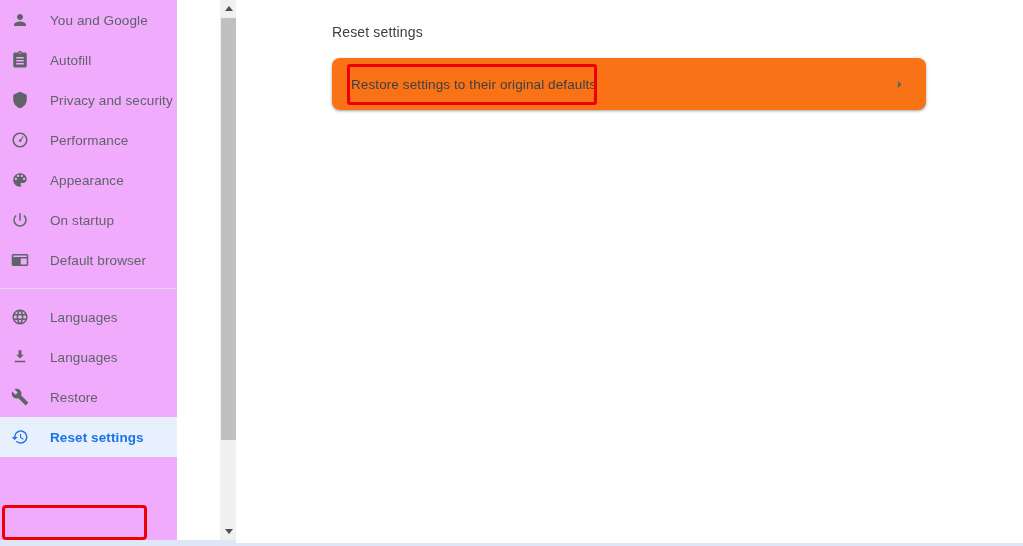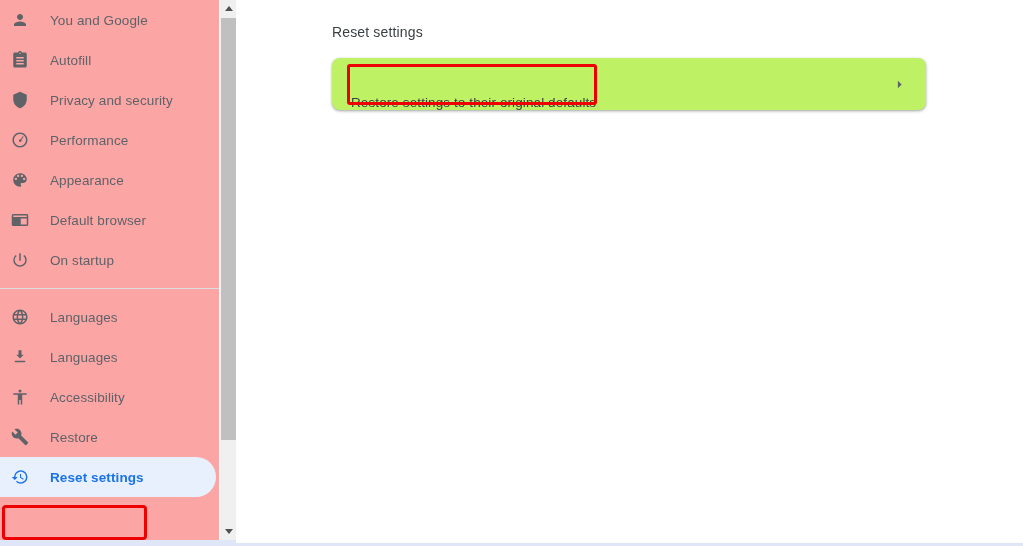--- a/index.html
+++ b/index.html
@@ -20,23 +20,23 @@
     left: 0; top: 0;
     width: 1023px;
     height: 546px;
     background: #ffffff;
   }
 
   
   #sidebar {
     position: absolute;
     left: 0; top: 0;
-    width: 219px;
+    width: 177px;
     height: 540px;
-    background: #fca5a5;
+    background: #f0abfc;
     overflow: hidden;
   }
 
   .nav-group {
     padding: 0;
   }
 
   .nav-item {
     position: relative;
     display: flex;
@@ -152,25 +152,25 @@
     color: #3c4043;
     letter-spacing: 0.15px;
   }
 
   #reset-card {
     position: absolute;
     left: 96px;
     top: 58px;
     width: 594px;
     height: 52px;
-    background: #bef264;
+    background: #f97316;
     border-radius: 8px;
     box-shadow: 0 1px 2px 0 rgba(60,64,67,0.30), 0 1px 3px 1px rgba(60,64,67,0.15);
     display: flex;
-    align-items: flex-end;
+    align-items: center;
     cursor: pointer;
     box-sizing: border-box;
   }
 
   #reset-card-label {
     margin-left: 19px;
     font-size: 13.5px;
     color: #3c4043;
     white-space: nowrap;
     letter-spacing: 0.1px;
@@ -282,35 +282,35 @@
               <path d="M12 3c-4.97 0-9 4.03-9 9s4.03 9 9 9c.83 0 1.5-.67 1.5-1.5 0-.39-.15-.74-.39-1.01-.23-.26-.38-.61-.38-.99 0-.83.67-1.5 1.5-1.5H16c2.76 0 5-2.24 5-5 0-4.42-4.03-8-9-8zm-5.5 9c-.83 0-1.5-.67-1.5-1.5S5.67 9 6.5 9 8 9.67 8 10.5 7.33 12 6.5 12zm3-4C8.67 8 8 7.33 8 6.5S8.67 5 9.5 5s1.5.67 1.5 1.5S10.33 8 9.5 8zm5 0c-.83 0-1.5-.67-1.5-1.5S13.67 5 14.5 5s1.5.67 1.5 1.5S15.33 8 14.5 8zm3 4c-.83 0-1.5-.67-1.5-1.5S16.67 9 17.5 9s1.5.67 1.5 1.5-.67 1.5-1.5 1.5z"></path>
             </svg>
         </span>
         <span class="nav-label">Appearance</span>
       </div>
 
 
       <div class="nav-item">
         <span class="nav-icon">
           <svg viewBox="0 0 24 24">
+              <path d="M13 3h-2v10h2V3zm4.83 2.17l-1.42 1.42A6.92 6.92 0 0 1 19 12c0 3.87-3.13 7-7 7A6.995 6.995 0 0 1 7.58 6.58L6.17 5.17A8.932 8.932 0 0 0 3 12a9 9 0 0 0 18 0c0-2.74-1.23-5.18-3.17-6.83z"></path>
+            </svg>
+        </span>
+        <span class="nav-label">On startup</span>
+      </div>
+
+      <div class="nav-item">
+        <span class="nav-icon">
+          <svg viewBox="0 0 24 24">
               <path d="M21 4H3c-1.1 0-2 .9-2 2v12c0 1.1.9 2 2 2h18c1.1 0 2-.9 2-2V6c0-1.1-.9-2-2-2zm0 4H3V6h18v2zm0 10h-8v-8h8v8z"></path>
             </svg>
         </span>
         <span class="nav-label">Default browser</span>
       </div>
 
-      <div class="nav-item">
-        <span class="nav-icon">
-          <svg viewBox="0 0 24 24">
-              <path d="M13 3h-2v10h2V3zm4.83 2.17l-1.42 1.42A6.92 6.92 0 0 1 19 12c0 3.87-3.13 7-7 7A6.995 6.995 0 0 1 7.58 6.58L6.17 5.17A8.932 8.932 0 0 0 3 12a9 9 0 0 0 18 0c0-2.74-1.23-5.18-3.17-6.83z"></path>
-            </svg>
-        </span>
-        <span class="nav-label">On startup</span>
-      </div>
-
     </div>
 
     <div class="nav-separator"></div>
 
     <div class="nav-group">
 
       <div class="nav-item">
         <span class="nav-icon">
           <svg viewBox="0 0 24 24">
               <path d="M12 2C6.48 2 2 6.48 2 12s4.48 10 10 10 10-4.48 10-10S17.52 2 12 2zm6.93 6h-2.95a15.65 15.65 0 0 0-1.38-3.56A8.03 8.03 0 0 1 18.92 8zM12 4.04c.83 1.2 1.48 2.53 1.91 3.96h-3.82c.43-1.43 1.08-2.76 1.91-3.96zM4.26 14C4.1 13.36 4 12.69 4 12s.1-1.36.26-2h3.38c-.08.66-.14 1.32-.14 2s.06 1.34.14 2H4.26zm.82 2h2.95c.32 1.25.78 2.45 1.38 3.56A7.987 7.987 0 0 1 5.08 16zm2.95-8H5.08a7.987 7.987 0 0 1 4.33-3.56A15.65 15.65 0 0 0 8.03 8zM12 19.96c-.83-1.2-1.48-2.53-1.91-3.96h3.82c-.43 1.43-1.08 2.76-1.91 3.96zM14.34 14H9.66c-.09-.66-.16-1.32-.16-2s.07-1.35.16-2h4.68c.09.65.16 1.32.16 2s-.07 1.34-.16 2zm.25 5.56c.6-1.11 1.06-2.31 1.38-3.56h2.95a8.03 8.03 0 0 1-4.33 3.56zM16.36 14c.08-.66.14-1.32.14-2s-.06-1.34-.14-2h3.38c.16.64.26 1.31.26 2s-.1 1.36-.26 2h-3.38z"></path>
@@ -321,29 +321,20 @@
 
       <div class="nav-item">
         <span class="nav-icon">
           <svg viewBox="0 0 24 24">
               <path d="M19 17H5v2h14v-2zm-7-3l5-5h-3V3h-4v6H7l5 5z"></path>
             </svg>
         </span>
         <span class="nav-label">Languages</span>
       </div>
 
-      <div class="nav-item">
-        <span class="nav-icon">
-          <svg viewBox="0 0 24 24">
-              <circle cx="12" cy="4" r="2"></circle>
-              <path d="M21 9h-6v13h-2v-6h-2v6H9V9H3V7h18v2z"></path>
-            </svg>
-        </span>
-        <span class="nav-label">Accessibility</span>
-      </div>
 
       <div class="nav-item">
         <span class="nav-icon">
           <svg viewBox="0 0 24 24">
               <path d="M22.7 19l-9.1-9.1c.9-2.3.4-5-1.5-6.9-2-2-5-2.4-7.4-1.3L9 6 6 9 1.6 4.7C.4 7.1.9 10.1 2.9 12.1c1.9 1.9 4.6 2.4 6.9 1.5l9.1 9.1c.4.4 1 .4 1.4 0l2.3-2.3c.5-.4.5-1.1.1-1.4z"></path>
             </svg>
         </span>
         <span class="nav-label">Restore</span>
       </div>
 

